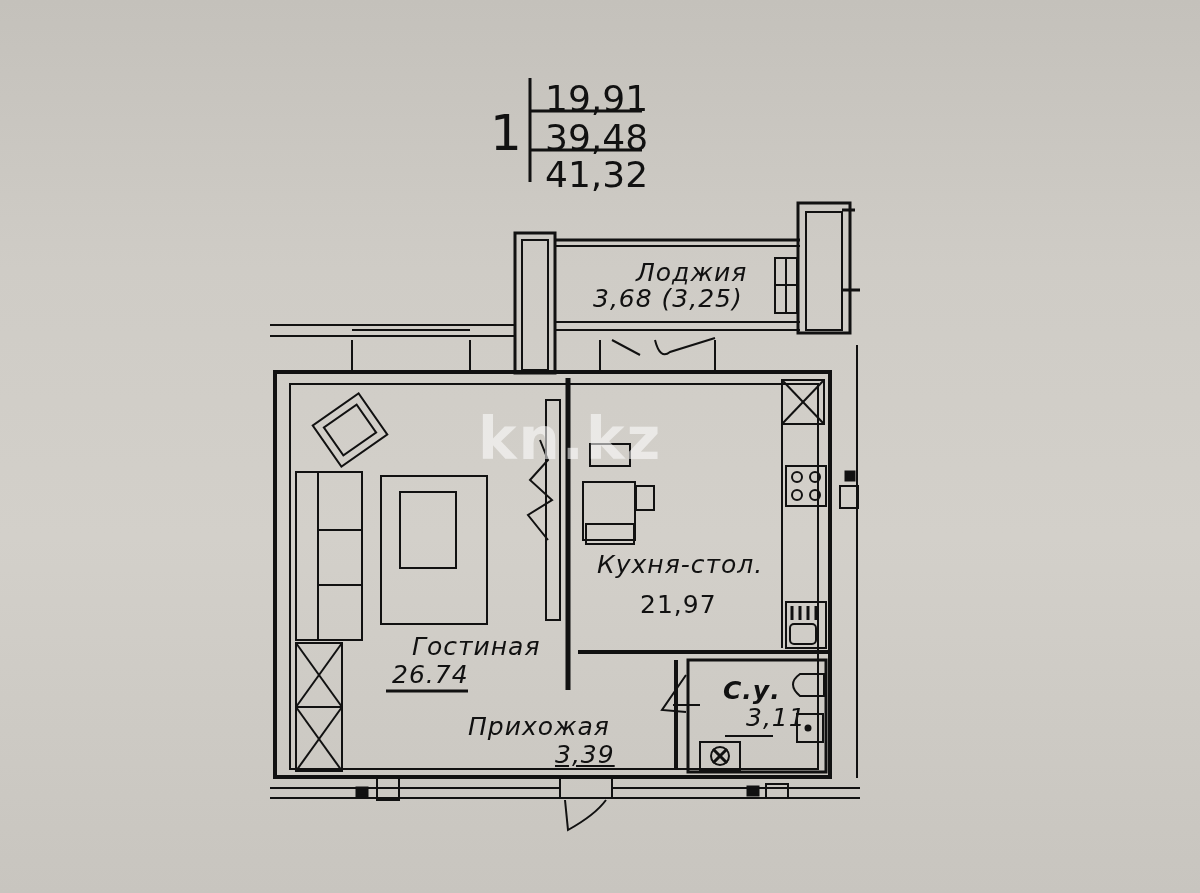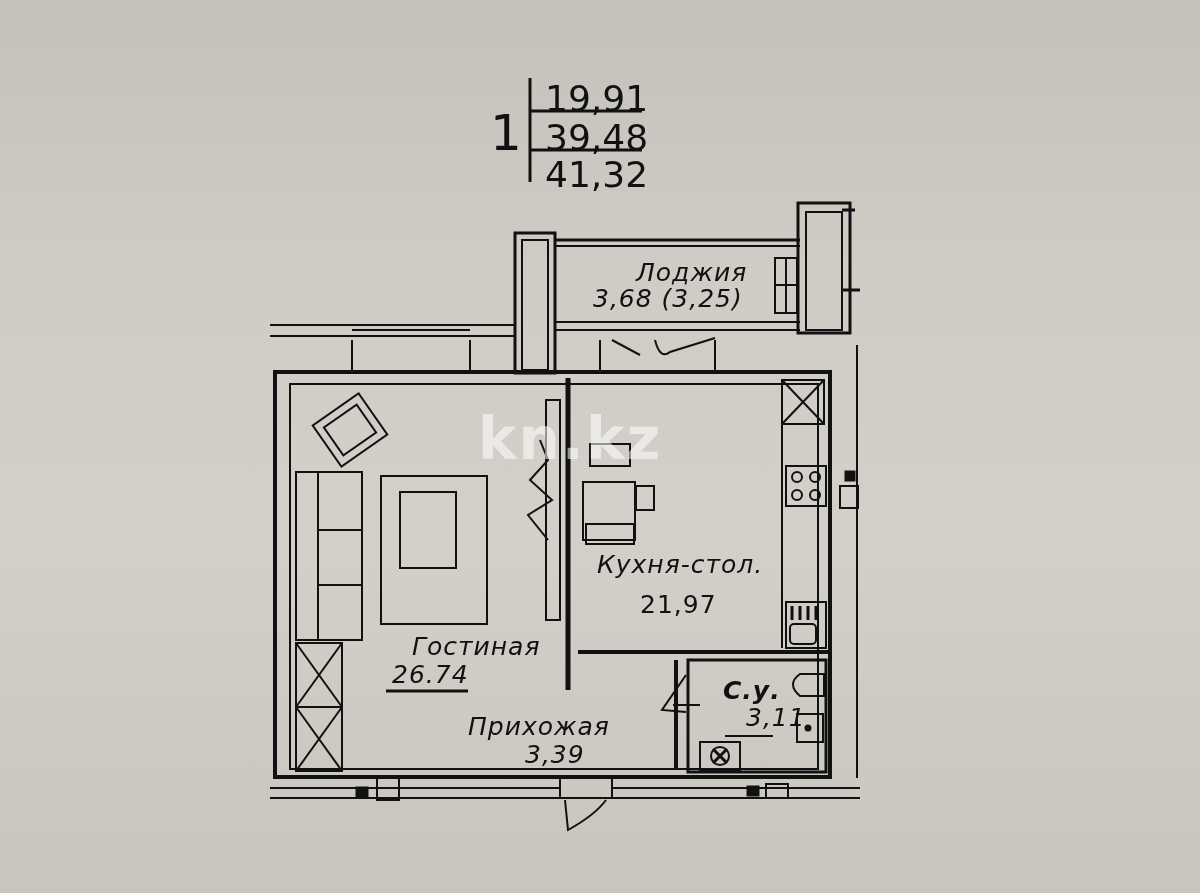--- a/index.html
+++ b/index.html
@@ -139,18 +139,18 @@
 <div class="lbl" style="left:636px;top:258px;">Лоджия</div>
 <div class="lbl" style="left:593px;top:284px;">3,68 (3,25)</div>
 
 <div class="lbl" style="left:597px;top:550px;">Кухня-стол.</div>
 <div class="lbl" style="left:640px;top:590px;font-style:normal;">21,97</div>
 
 <div class="lbl" style="left:372px;top:632px;margin-left:40px;">Гостиная</div>
 <div class="lbl" style="left:392px;top:660px;">26.74</div>
 
 <div class="lbl" style="left:468px;top:712px;">Прихожая</div>
-<div class="lbl" style="left:525px;top:740px;">3,39</div>
+<div class="lbl" style="left:555px;top:740px;text-decoration:underline;">3,39</div>
 
 <div class="lbl" style="left:723px;top:676px;font-weight:bold;">С.у.</div>
 <div class="lbl" style="left:718px;top:703px;margin-left:28px;">3,11</div>
 
 <div class="watermark">kn.kz</div>
 
 </body></html>

